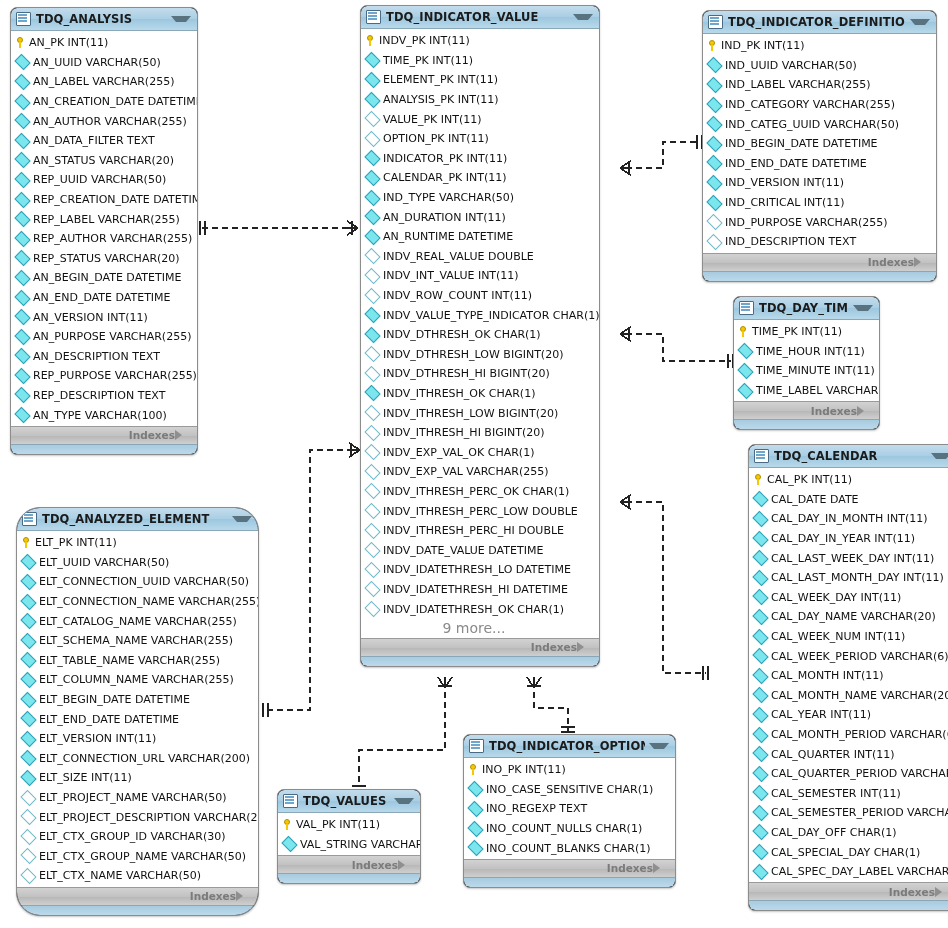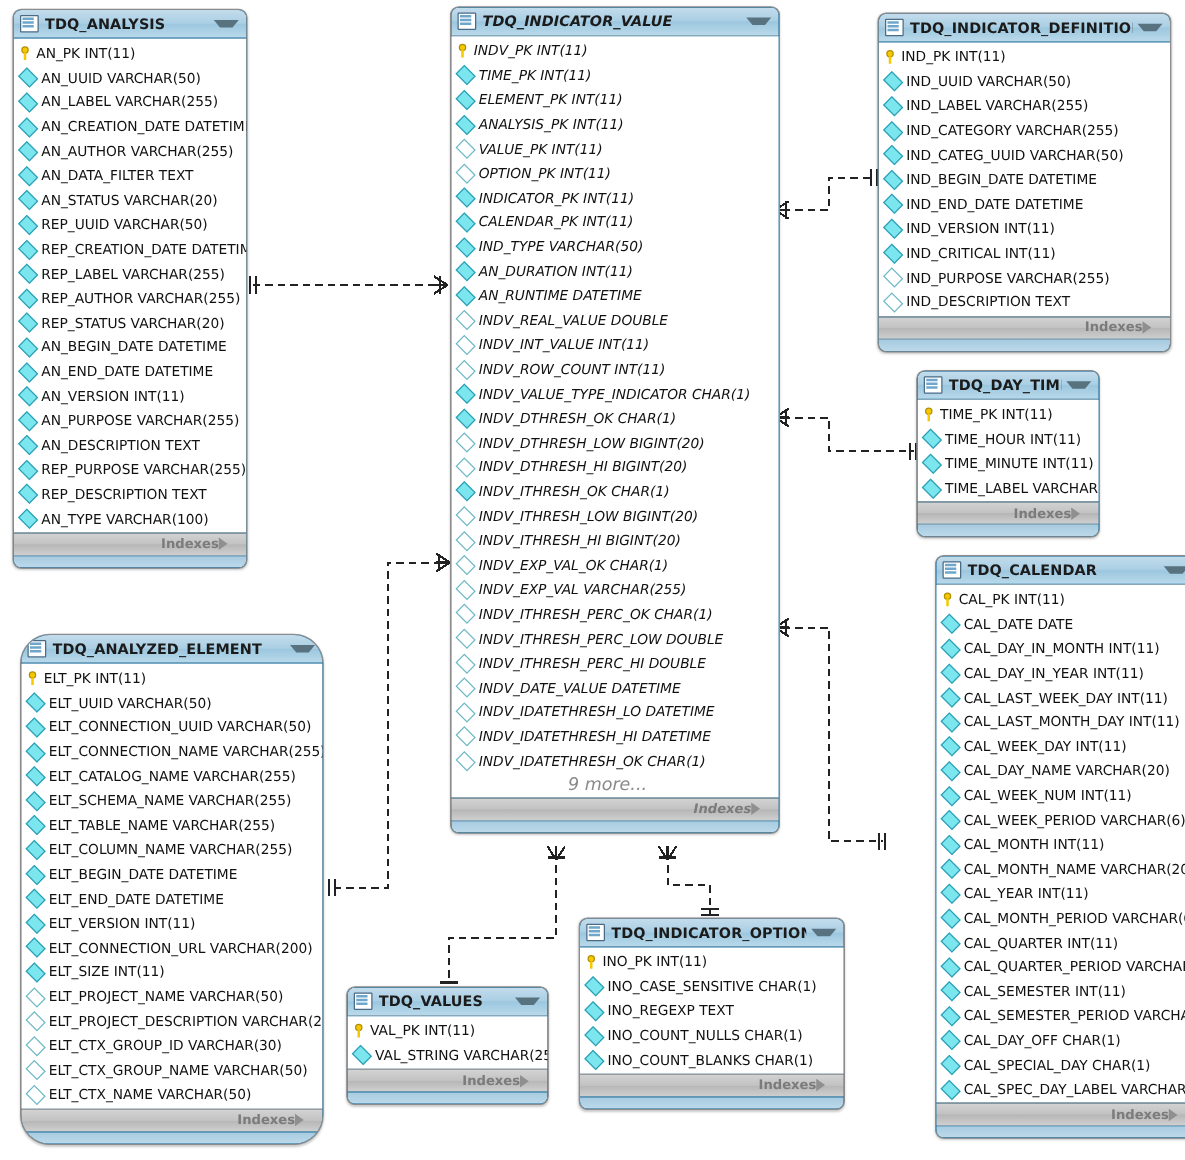--- a/index.html
+++ b/index.html
@@ -9,21 +9,21 @@
     -webkit-font-smoothing:none;
   }
   #canvas{position:absolute;left:0;top:0;width:948px;height:928px;}
 
   
   #wires{position:absolute;left:0;top:0;width:948px;height:928px;z-index:1;}
 
   
   .tbl{
     position:absolute;z-index:3;
-    background:#0369a1;
+    background:#000000;
     border:1px solid #8c8c8c;
     border-radius:7px 7px 7px 7px;
     box-sizing:border-box;
     box-shadow:0 1px 2px rgba(0,0,0,.22);
     overflow:hidden;
   }
   .tbl-hd{
     height:22px;
     display:flex;align-items:center;
     padding:0 6px 0 5px;
@@ -271,21 +271,21 @@
             <span class="gem"></span>
             <span class="cname">AN_TYPE VARCHAR(100)</span>
           </div>
         </div>
         <div class="idx">
           <span class="idx-label">Indexes</span>
           <span class="idx-caret"></span>
         </div>
         <div class="foot"></div>
       </div>
-      <div class="tbl" style="left: 360px; top: 5px; width: 264px; font-style: italic;">
+      <div class="tbl" style="left: 360px; top: 5px; width: 240px;">
         <div class="tbl-hd">
           <span class="hd-icon"></span>
           <span class="hd-title">TDQ_INDICATOR_VALUE</span>
           <span class="hd-caret"></span>
         </div>
         <div class="cols">
           <div class="col">
             <span class="key"></span>
             <span class="cname">INDV_PK INT(11)</span>
           </div>
@@ -678,21 +678,21 @@
             <span class="gem nullable"></span>
             <span class="cname">ELT_CTX_NAME VARCHAR(50)</span>
           </div>
         </div>
         <div class="idx">
           <span class="idx-label">Indexes</span>
           <span class="idx-caret"></span>
         </div>
         <div class="foot"></div>
       </div>
-      <div class="tbl" style="left: 277px; top: 789px; width: 162px;">
+      <div class="tbl" style="left: 277px; top: 789px; width: 144px;">
         <div class="tbl-hd">
           <span class="hd-icon"></span>
           <span class="hd-title">TDQ_VALUES</span>
           <span class="hd-caret"></span>
         </div>
         <div class="cols">
           <div class="col">
             <span class="key"></span>
             <span class="cname">VAL_PK INT(11)</span>
           </div>

